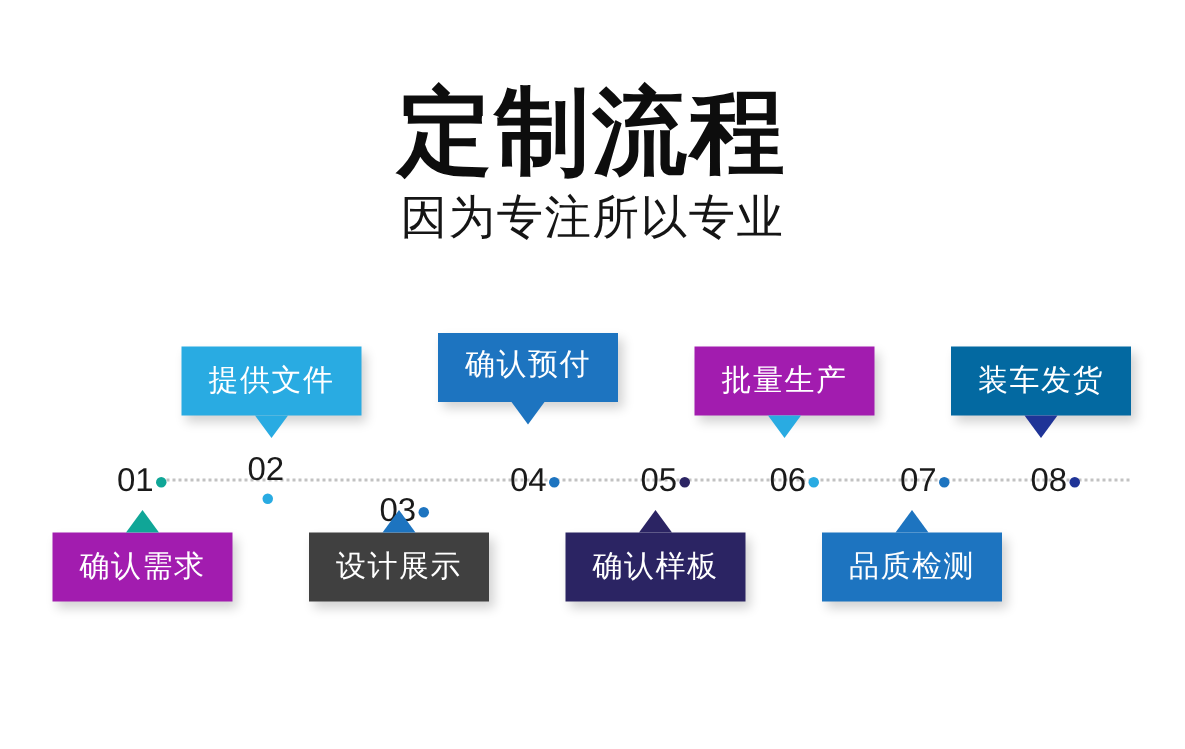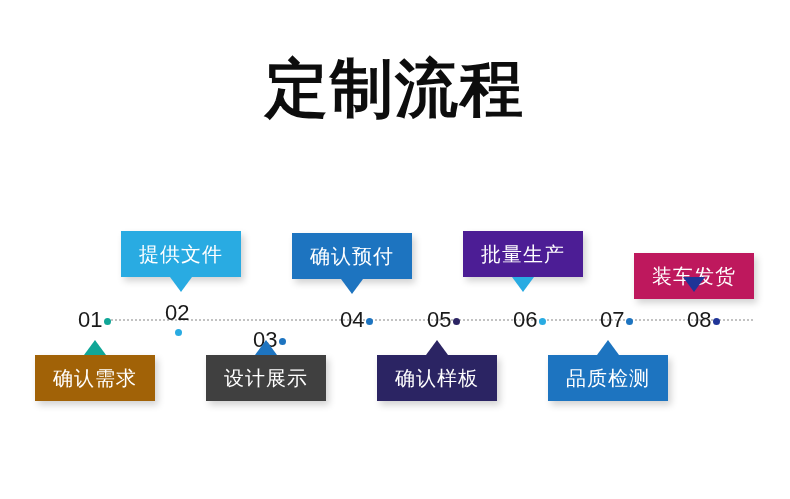--- a/index.html
+++ b/index.html
@@ -145,20 +145,21 @@
     border-bottom-style: solid;
   }
 </style>
 </head>
 <body>
 
 <div id="canvas">
 
   <div class="title">定制流程</div>
 
+  <div class="subtitle">因为专注所以专业</div>
 
   <div class="timeline">
     <div class="timeline-rule"></div>
     <div id="ticks-host">
         <div class="tick" style="left: 78px;">
           <span class="tick-label">01</span>
           <span class="tick-dot" style="background: rgb(16, 166, 151);"></span>
         </div>
         <div class="tick" style="left: 165px; flex-direction: column;">
           <span class="tick-label">02</span>
@@ -189,36 +190,36 @@
           <span class="tick-dot" style="background: rgb(31, 52, 151);"></span>
         </div>
       </div>
   </div>
 
   <div id="steps-top-host">
       <div class="step down" style="left: 121px; top: 231px;">
         <div class="step-body" style="background: rgb(41, 171, 226);">提供文件</div>
         <div class="pointer" style="border-top-color: rgb(41, 171, 226);"></div>
       </div>
-      <div class="step down" style="left: 292px; top: 233px;">
+      <div class="step down" style="left: 292px; top: 222px; font-family: Liberation Mono, monospace;">
         <div class="step-body" style="background: rgb(29, 116, 192);">确认预付</div>
         <div class="pointer" style="border-top-color: rgb(29, 116, 192);"></div>
       </div>
       <div class="step down" style="left: 463px; top: 231px;">
-        <div class="step-body" style="background: #4c1d95;">批量生产</div>
+        <div class="step-body" style="background: #a21caf;">批量生产</div>
         <div class="pointer" style="border-top-color: rgb(41, 171, 226);"></div>
       </div>
       <div class="step down" style="left: 634px; top: 231px;">
-        <div class="step-body" style="background: #be185d; margin-top: 22px;">装车发货</div>
+        <div class="step-body" style="background: #0369a1;">装车发货</div>
         <div class="pointer" style="border-top-color: rgb(31, 52, 151);"></div>
       </div>
     </div>
   <div id="steps-bottom-host">
       <div class="step up" style="left: 35px; top: 355px;">
-        <div class="step-body" style="background: #a16207;">确认需求</div>
+        <div class="step-body" style="background: #a21caf;">确认需求</div>
         <div class="pointer" style="border-bottom-color: rgb(16, 166, 151);"></div>
       </div>
       <div class="step up" style="left: 206px; top: 355px;">
         <div class="step-body" style="background: #404040;">设计展示</div>
         <div class="pointer" style="border-bottom-color: rgb(29, 116, 192);"></div>
       </div>
       <div class="step up" style="left: 377px; top: 355px;">
         <div class="step-body" style="background: rgb(43, 36, 99);">确认样板</div>
         <div class="pointer" style="border-bottom-color: rgb(43, 36, 99);"></div>
       </div>

